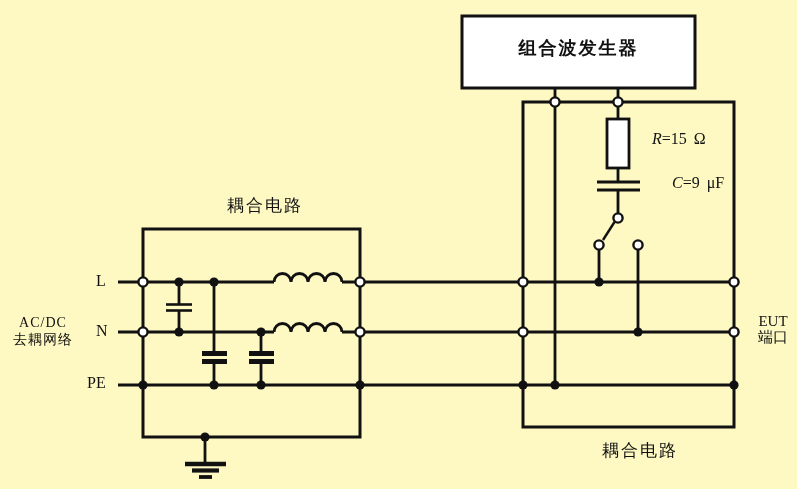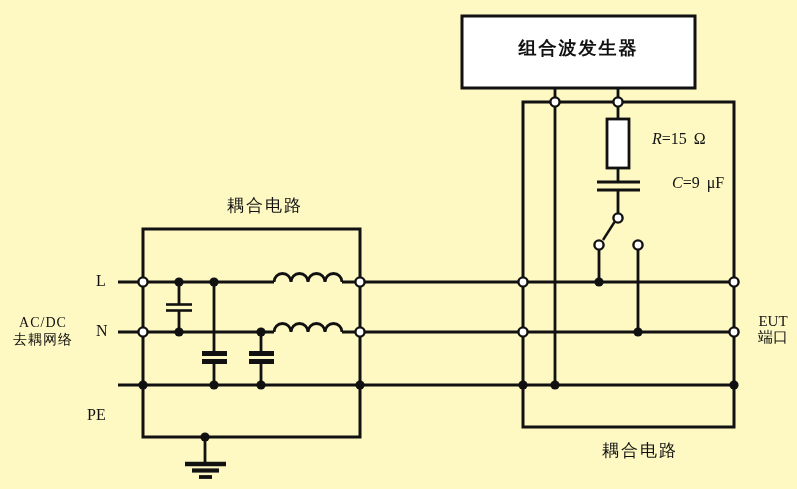--- a/index.html
+++ b/index.html
@@ -12,21 +12,21 @@
   .center{text-align:center;}
   .cjk{letter-spacing:2px;}
   .gen-label{left:462px;top:39px;width:233px;font-size:18px;font-weight:bold;font-weight:600;}
   .dec-label{left:195px;top:197px;width:140px;font-size:17px;}
   .coup-label{left:579px;top:442px;width:122px;font-size:17px;}
   .eut-label{left:746px;top:313px;width:54px;font-size:15px;line-height:16px;}
   .acdc-label{left:4px;top:314px;width:78px;font-size:14px;line-height:17px;letter-spacing:1px;}
   .line-lbl{font-size:16px;}
   .lab-L{left:96px;top:272px;}
   .lab-N{left:96px;top:322px;}
-  .lab-PE{left:87px;top:374px;margin-top:32px;}
+  .lab-PE{left:87px;top:374px;}
   .comp-lbl{font-size:16px;}
   .lab-R{left:652px;top:130px;}
   .lab-C{left:672px;top:174px;}
   .comp-lbl .sym{font-style:italic;}
   .comp-lbl .unit{margin-left:7px;}
   
   .w{fill:none;stroke:#111111;stroke-width:2.8;}
   .w3{fill:none;stroke:#111111;stroke-width:3.2;}
   .box{fill:none;stroke:#111111;stroke-width:3;}
   .whitebox{fill:#ffffff;stroke:#111111;stroke-width:3;}

